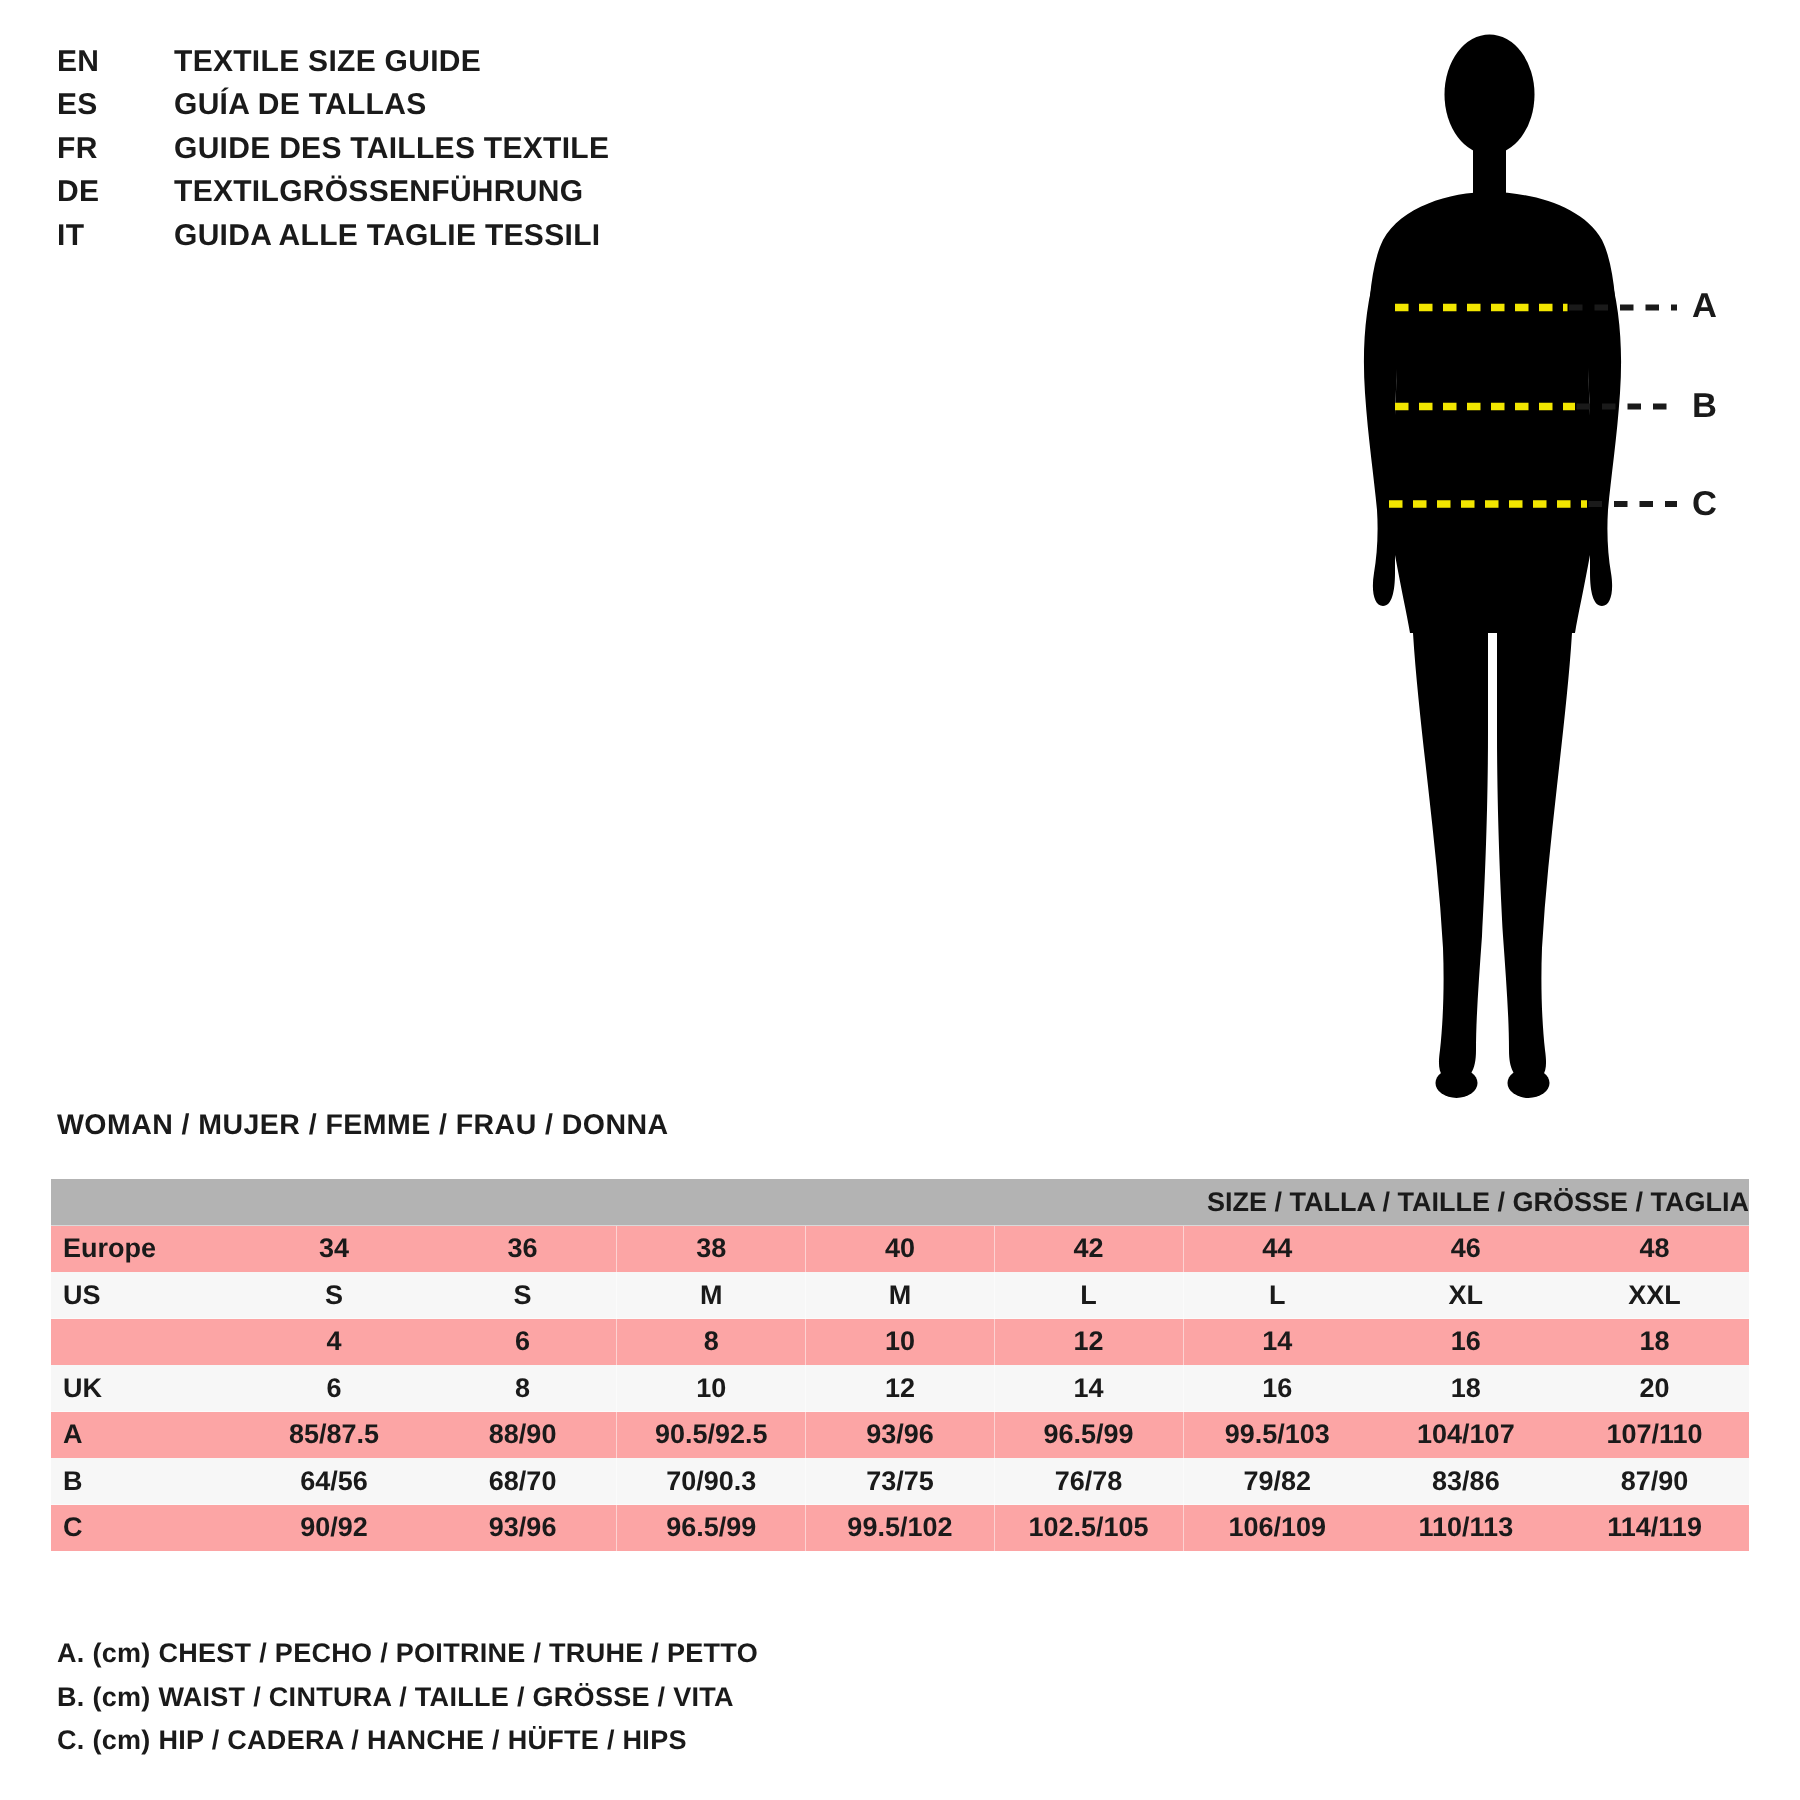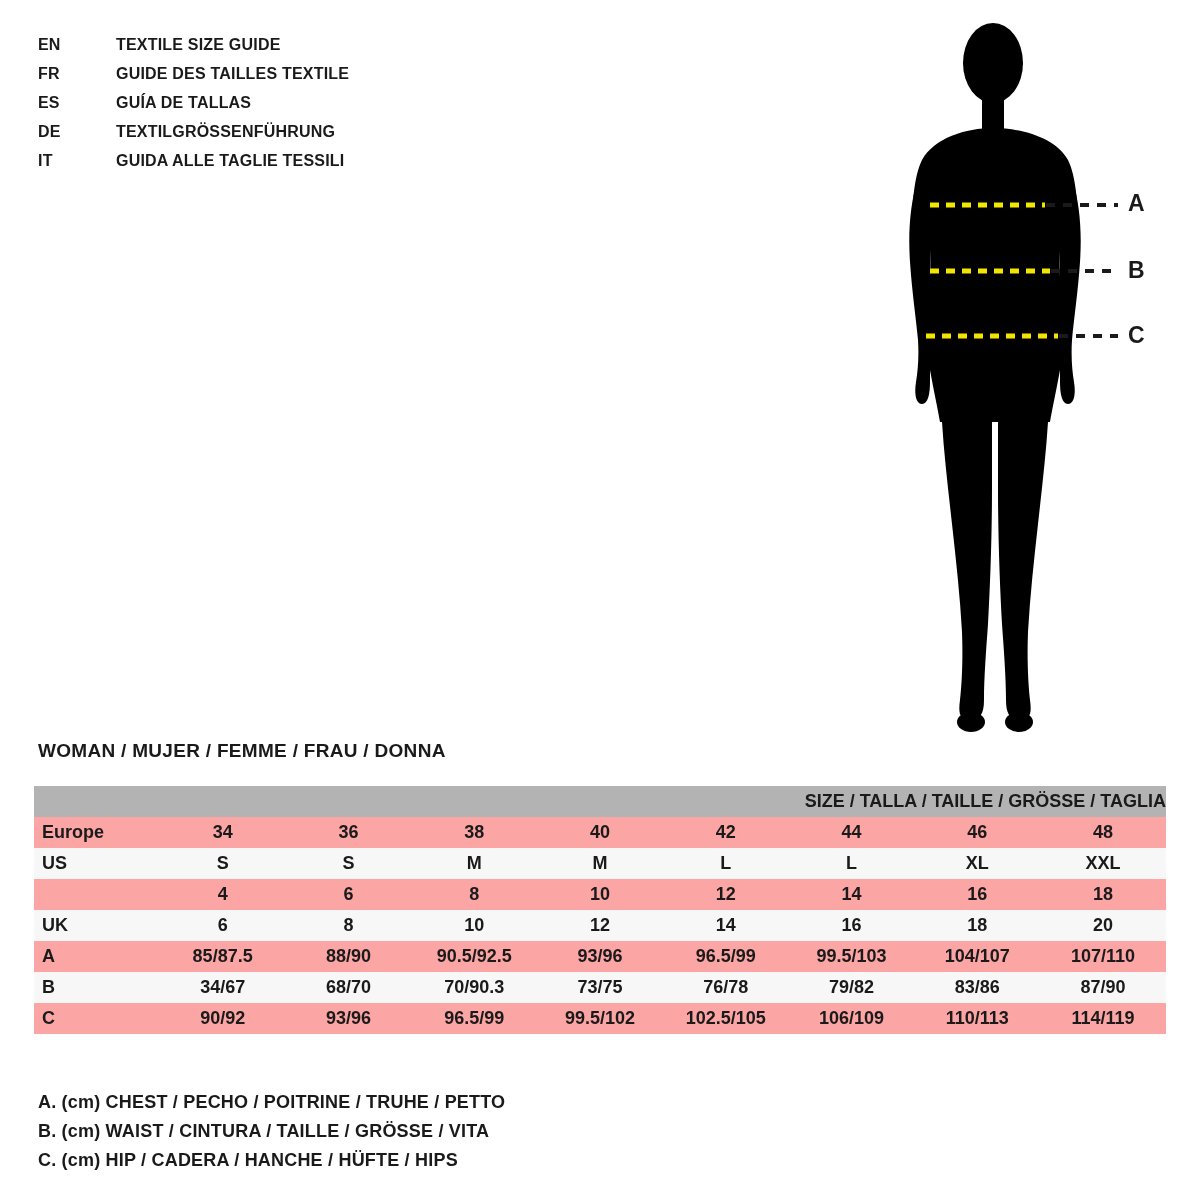--- a/index.html
+++ b/index.html
@@ -18,23 +18,23 @@
 
   
   .lang-block {
     position: absolute;
     left: 38px;
     top: 30px;
     width: 620px;
   }
   .lang-row {
     display: flex;
-    align-items: center;
+    align-items: flex-start;
     height: 29px;
-    font-size: 16px;
+    font-size: 20px;
     font-weight: bold;
     letter-spacing: 0.2px;
     white-space: nowrap;
   }
   .lang-code {
     width: 78px;
     flex: 0 0 78px;
   }
   .lang-title {
     flex: 1 1 auto;
@@ -122,26 +122,26 @@
 </style>
 </head>
 <body>
 
 <div class="lang-block">
   <div class="lang-row">
     <span class="lang-code">EN</span>
     <span class="lang-title">TEXTILE SIZE GUIDE</span>
   </div>
   <div class="lang-row">
+    <span class="lang-code">ES</span>
+    <span class="lang-title">GUÍA DE TALLAS</span>
+  </div>
+  <div class="lang-row">
     <span class="lang-code">FR</span>
     <span class="lang-title">GUIDE DES TAILLES TEXTILE</span>
-  </div>
-  <div class="lang-row">
-    <span class="lang-code">ES</span>
-    <span class="lang-title">GUÍA DE TALLAS</span>
   </div>
   <div class="lang-row">
     <span class="lang-code">DE</span>
     <span class="lang-title">TEXTILGRÖSSENFÜHRUNG</span>
   </div>
   <div class="lang-row">
     <span class="lang-code">IT</span>
     <span class="lang-title">GUIDA ALLE TAGLIE TESSILI</span>
   </div>
 </div>
@@ -290,21 +290,21 @@
       <td>88/90</td>
       <td>90.5/92.5</td>
       <td>93/96</td>
       <td>96.5/99</td>
       <td>99.5/103</td>
       <td>104/107</td>
       <td>107/110</td>
     </tr>
     <tr class="even">
       <td class="rowlabel">B</td>
-      <td>34/67</td>
+      <td>64/56</td>
       <td>68/70</td>
       <td>70/90.3</td>
       <td>73/75</td>
       <td>76/78</td>
       <td>79/82</td>
       <td>83/86</td>
       <td>87/90</td>
     </tr>
     <tr class="odd">
       <td class="rowlabel">C</td>

